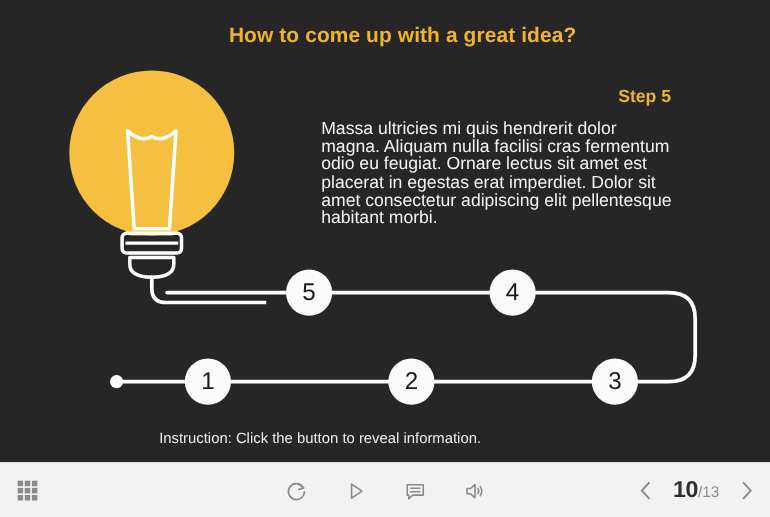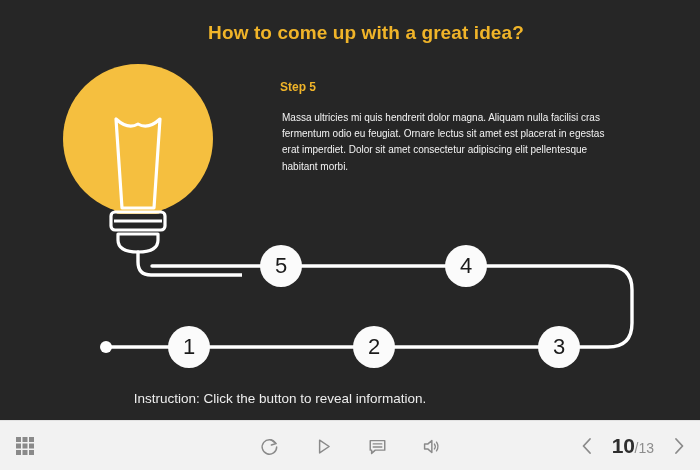--- a/index.html
+++ b/index.html
@@ -50,32 +50,32 @@
     top: 56px;
     width: 180px;
     height: 232px;
   }
   
   .step-head {
     position: absolute;
     left: 280px;
     top: 80px;
     width: 330px;
-    text-align: left;
+    text-align: right;
     color: #f0b429;
-    font-size: 12px;
+    font-size: 16px;
     font-weight: bold;
   }
   .step-body {
     position: absolute;
-    left: 282px;
+    left: 292px;
     top: 110px;
     width: 326px;
     color: #f3f3f3;
-    font-size: 10px;
+    font-size: 16px;
     line-height: 16.2px;
     text-align: left;
   }
   
   .path-wrap {
     position: absolute;
     left: 0;
     top: 228px;
     width: 700px;
     height: 150px;
@@ -93,21 +93,21 @@
     display: flex;
     align-items: center;
     justify-content: center;
     cursor: pointer;
     box-sizing: border-box;
   }
   .node.row-top { top: 38px; }
   .node.row-bot { top: 119px; }
   .instruction {
     position: absolute;
-    left: 0;
+    left: 11px;
     top: 391px;
     width: 560px;
     text-align: center;
     color: #ededed;
     font-size: 13.5px;
   }
   
   .toolbar {
     position: absolute;
     left: 0;

